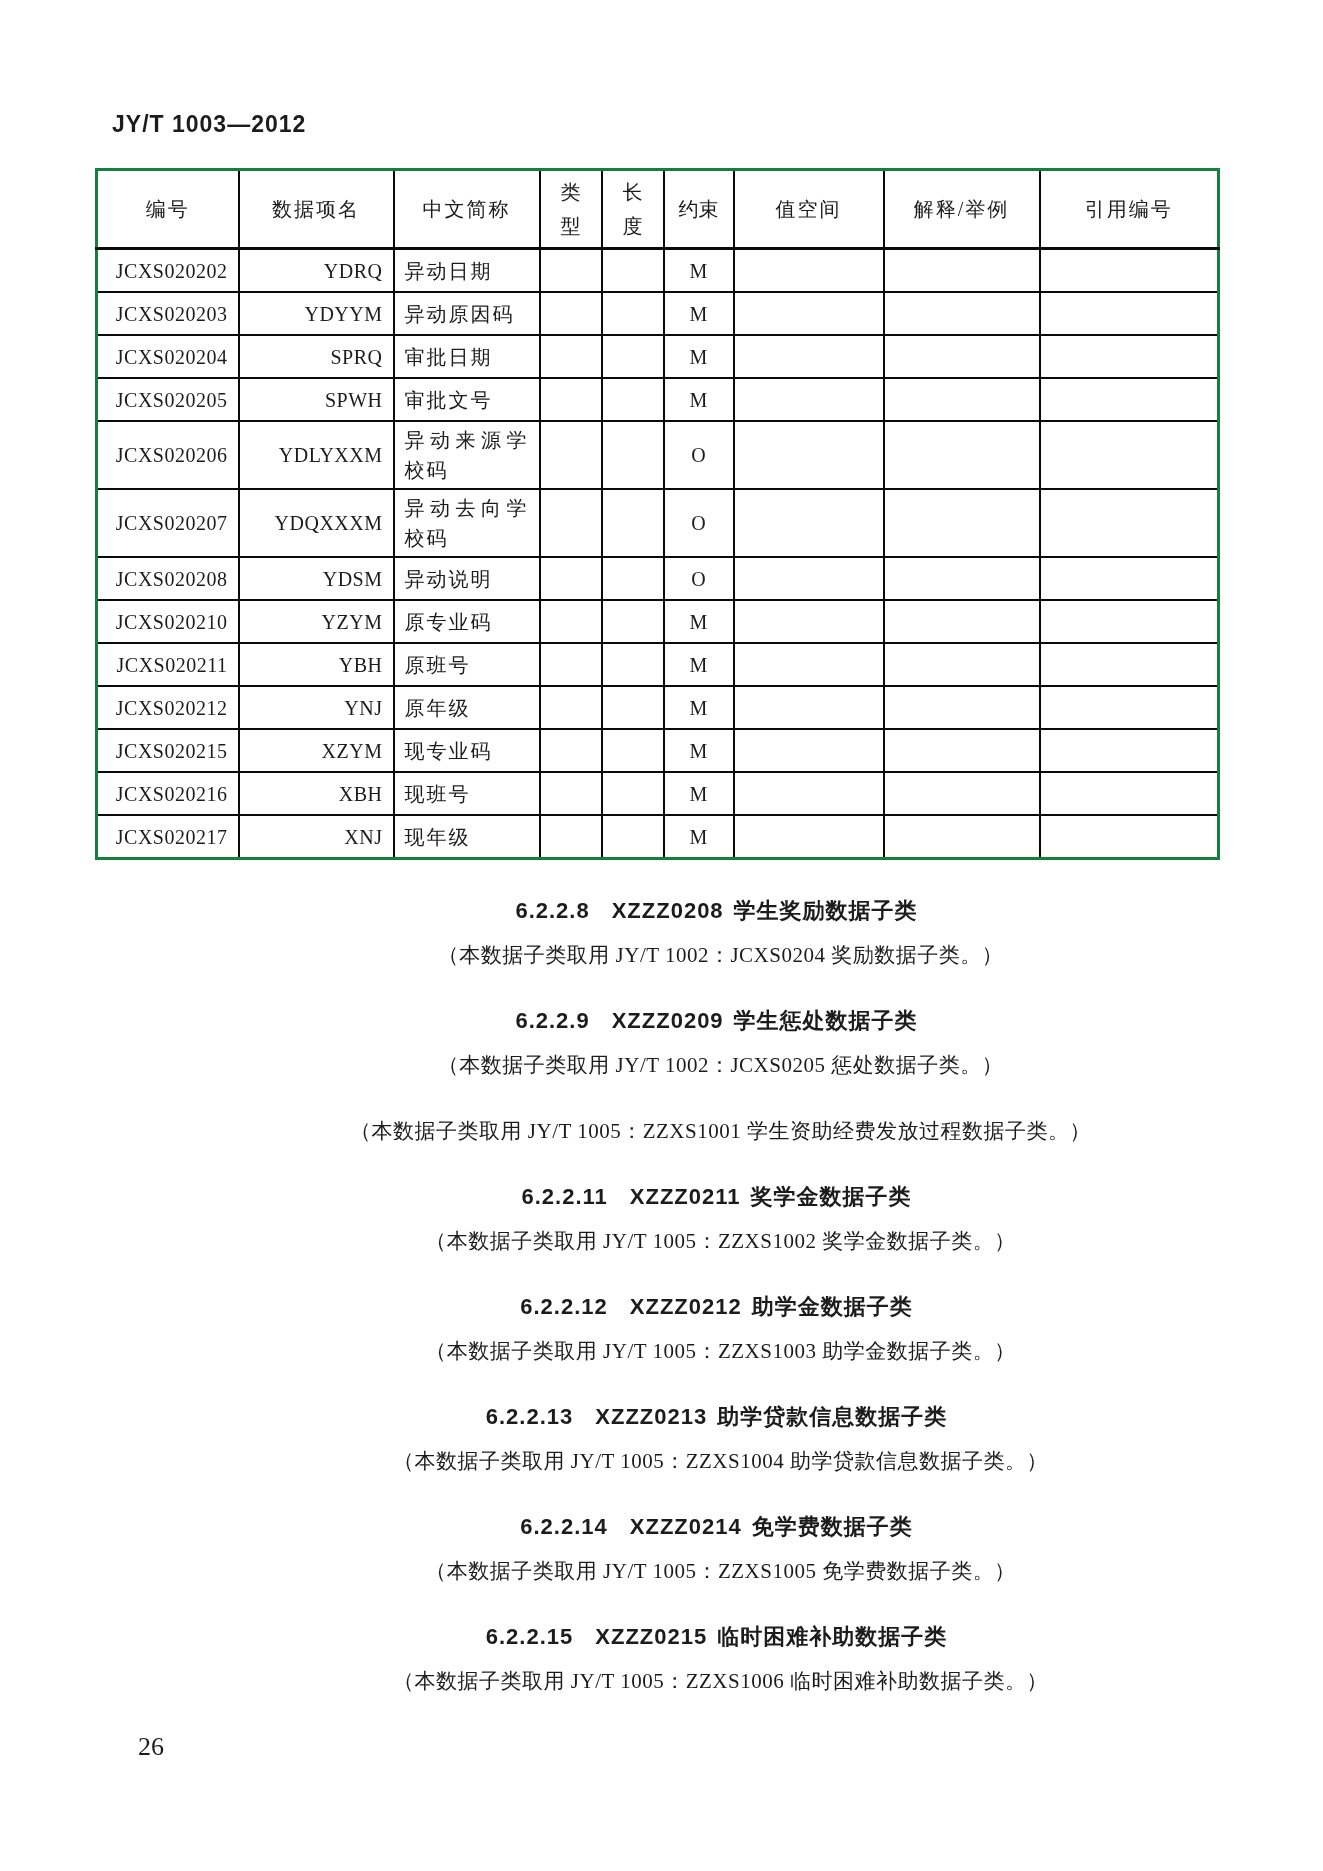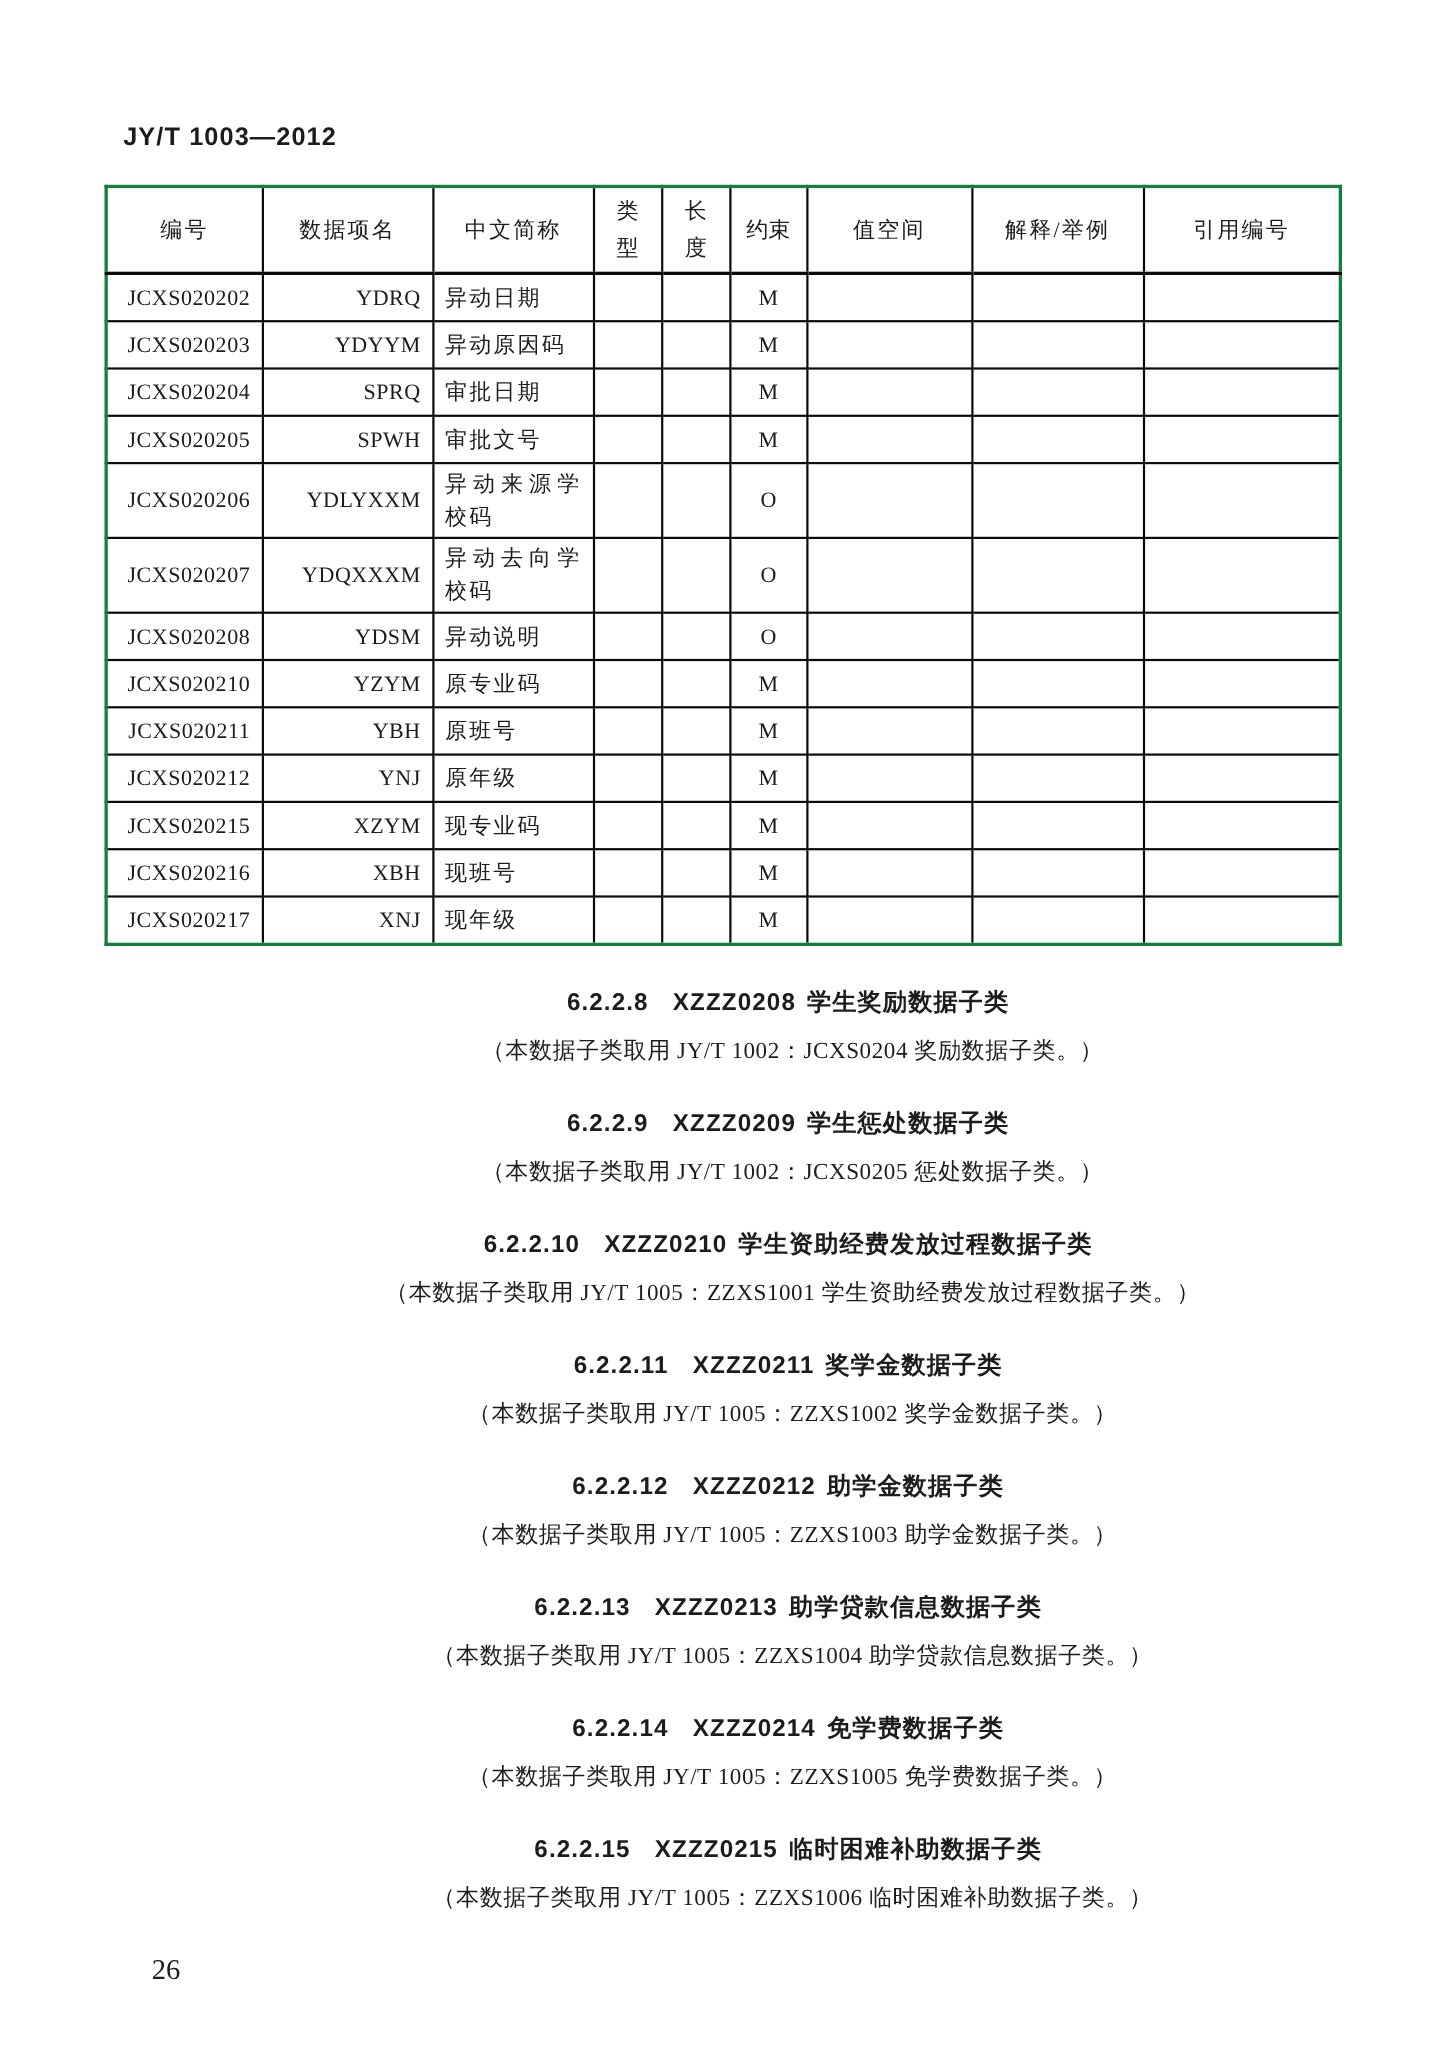--- a/index.html
+++ b/index.html
@@ -295,23 +295,20 @@
     </section>
 
     <section>
       <h3 class="sec-heading">
         <span class="sec-number">6.2.2.9</span><span class="sec-code">XZZZ0209</span><span class="sec-title">学生惩处数据子类</span>
       </h3>
       <p class="sec-body">（本数据子类取用 JY/T 1002：JCXS0205 惩处数据子类。）</p>
     </section>
 
     <section>
-      <h3 class="sec-heading">
-        <span class="sec-number">6.2.2.10</span><span class="sec-code">XZZZ0210</span><span class="sec-title">学生资助经费发放过程数据子类</span>
-      </h3>
       <p class="sec-body">（本数据子类取用 JY/T 1005：ZZXS1001 学生资助经费发放过程数据子类。）</p>
     </section>
 
     <section>
       <h3 class="sec-heading">
         <span class="sec-number">6.2.2.11</span><span class="sec-code">XZZZ0211</span><span class="sec-title">奖学金数据子类</span>
       </h3>
       <p class="sec-body">（本数据子类取用 JY/T 1005：ZZXS1002 奖学金数据子类。）</p>
     </section>
 

